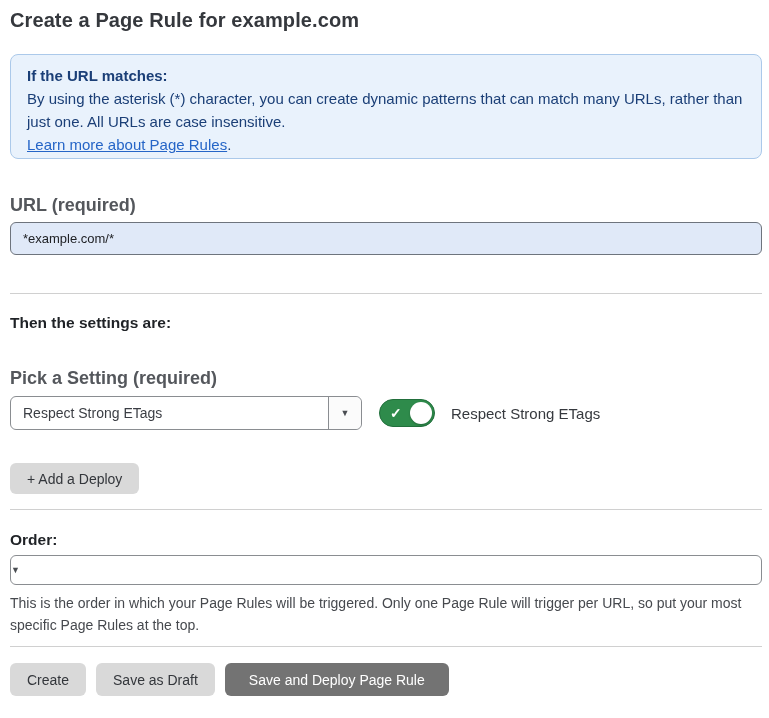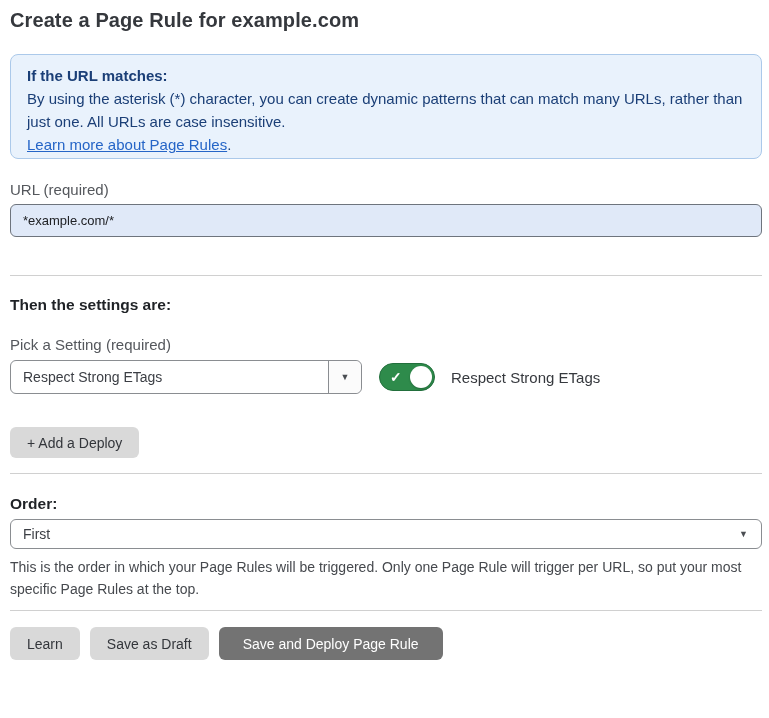--- a/index.html
+++ b/index.html
@@ -31,23 +31,24 @@
   .info-heading { font-weight: 700; }
   .info-body { max-width: 716px; }
   .info-link-line a {
     color: #2565c7;
     text-decoration: underline;
     cursor: pointer;
   }
 
   .field-label {
     display: block;
-    margin-top: 22px;
-    font-size: 15px;
+    margin-top: 36px;
+    font-size: 18px;
     color: #54575c;
+    font-weight: bold;
   }
 
   .url-input {
     box-sizing: border-box;
     margin-top: 6px;
     width: 100%;
     height: 33px;
     background: #e0e9f8;
     border: 1px solid #6e747d;
     border-radius: 6px;
@@ -225,27 +226,26 @@
   </div>
 
   <button class="gray-btn add-setting-btn">+ Add a Deploy</button>
 
   <hr class="divider d2">
 
   <h2 class="section-heading order-heading">Order:</h2>
 
 
   <div class="select order-select">
-    <span class="select-value">First</span>
     <span class="chev">▼</span>
   </div>
 
   <p class="help-text">This is the order in which your Page Rules will be triggered. Only one Page Rule will trigger per URL, so put your most specific Page Rules at the top.</p>
 
   <hr class="divider d3">
 
   <div class="footer">
-    <button class="gray-btn">Learn</button>
+    <button class="gray-btn">Create</button>
     <button class="gray-btn">Save as Draft</button>
     <button class="blue-btn">Save and Deploy Page Rule</button>
   </div>
 
 </div>
 
 </body></html>

